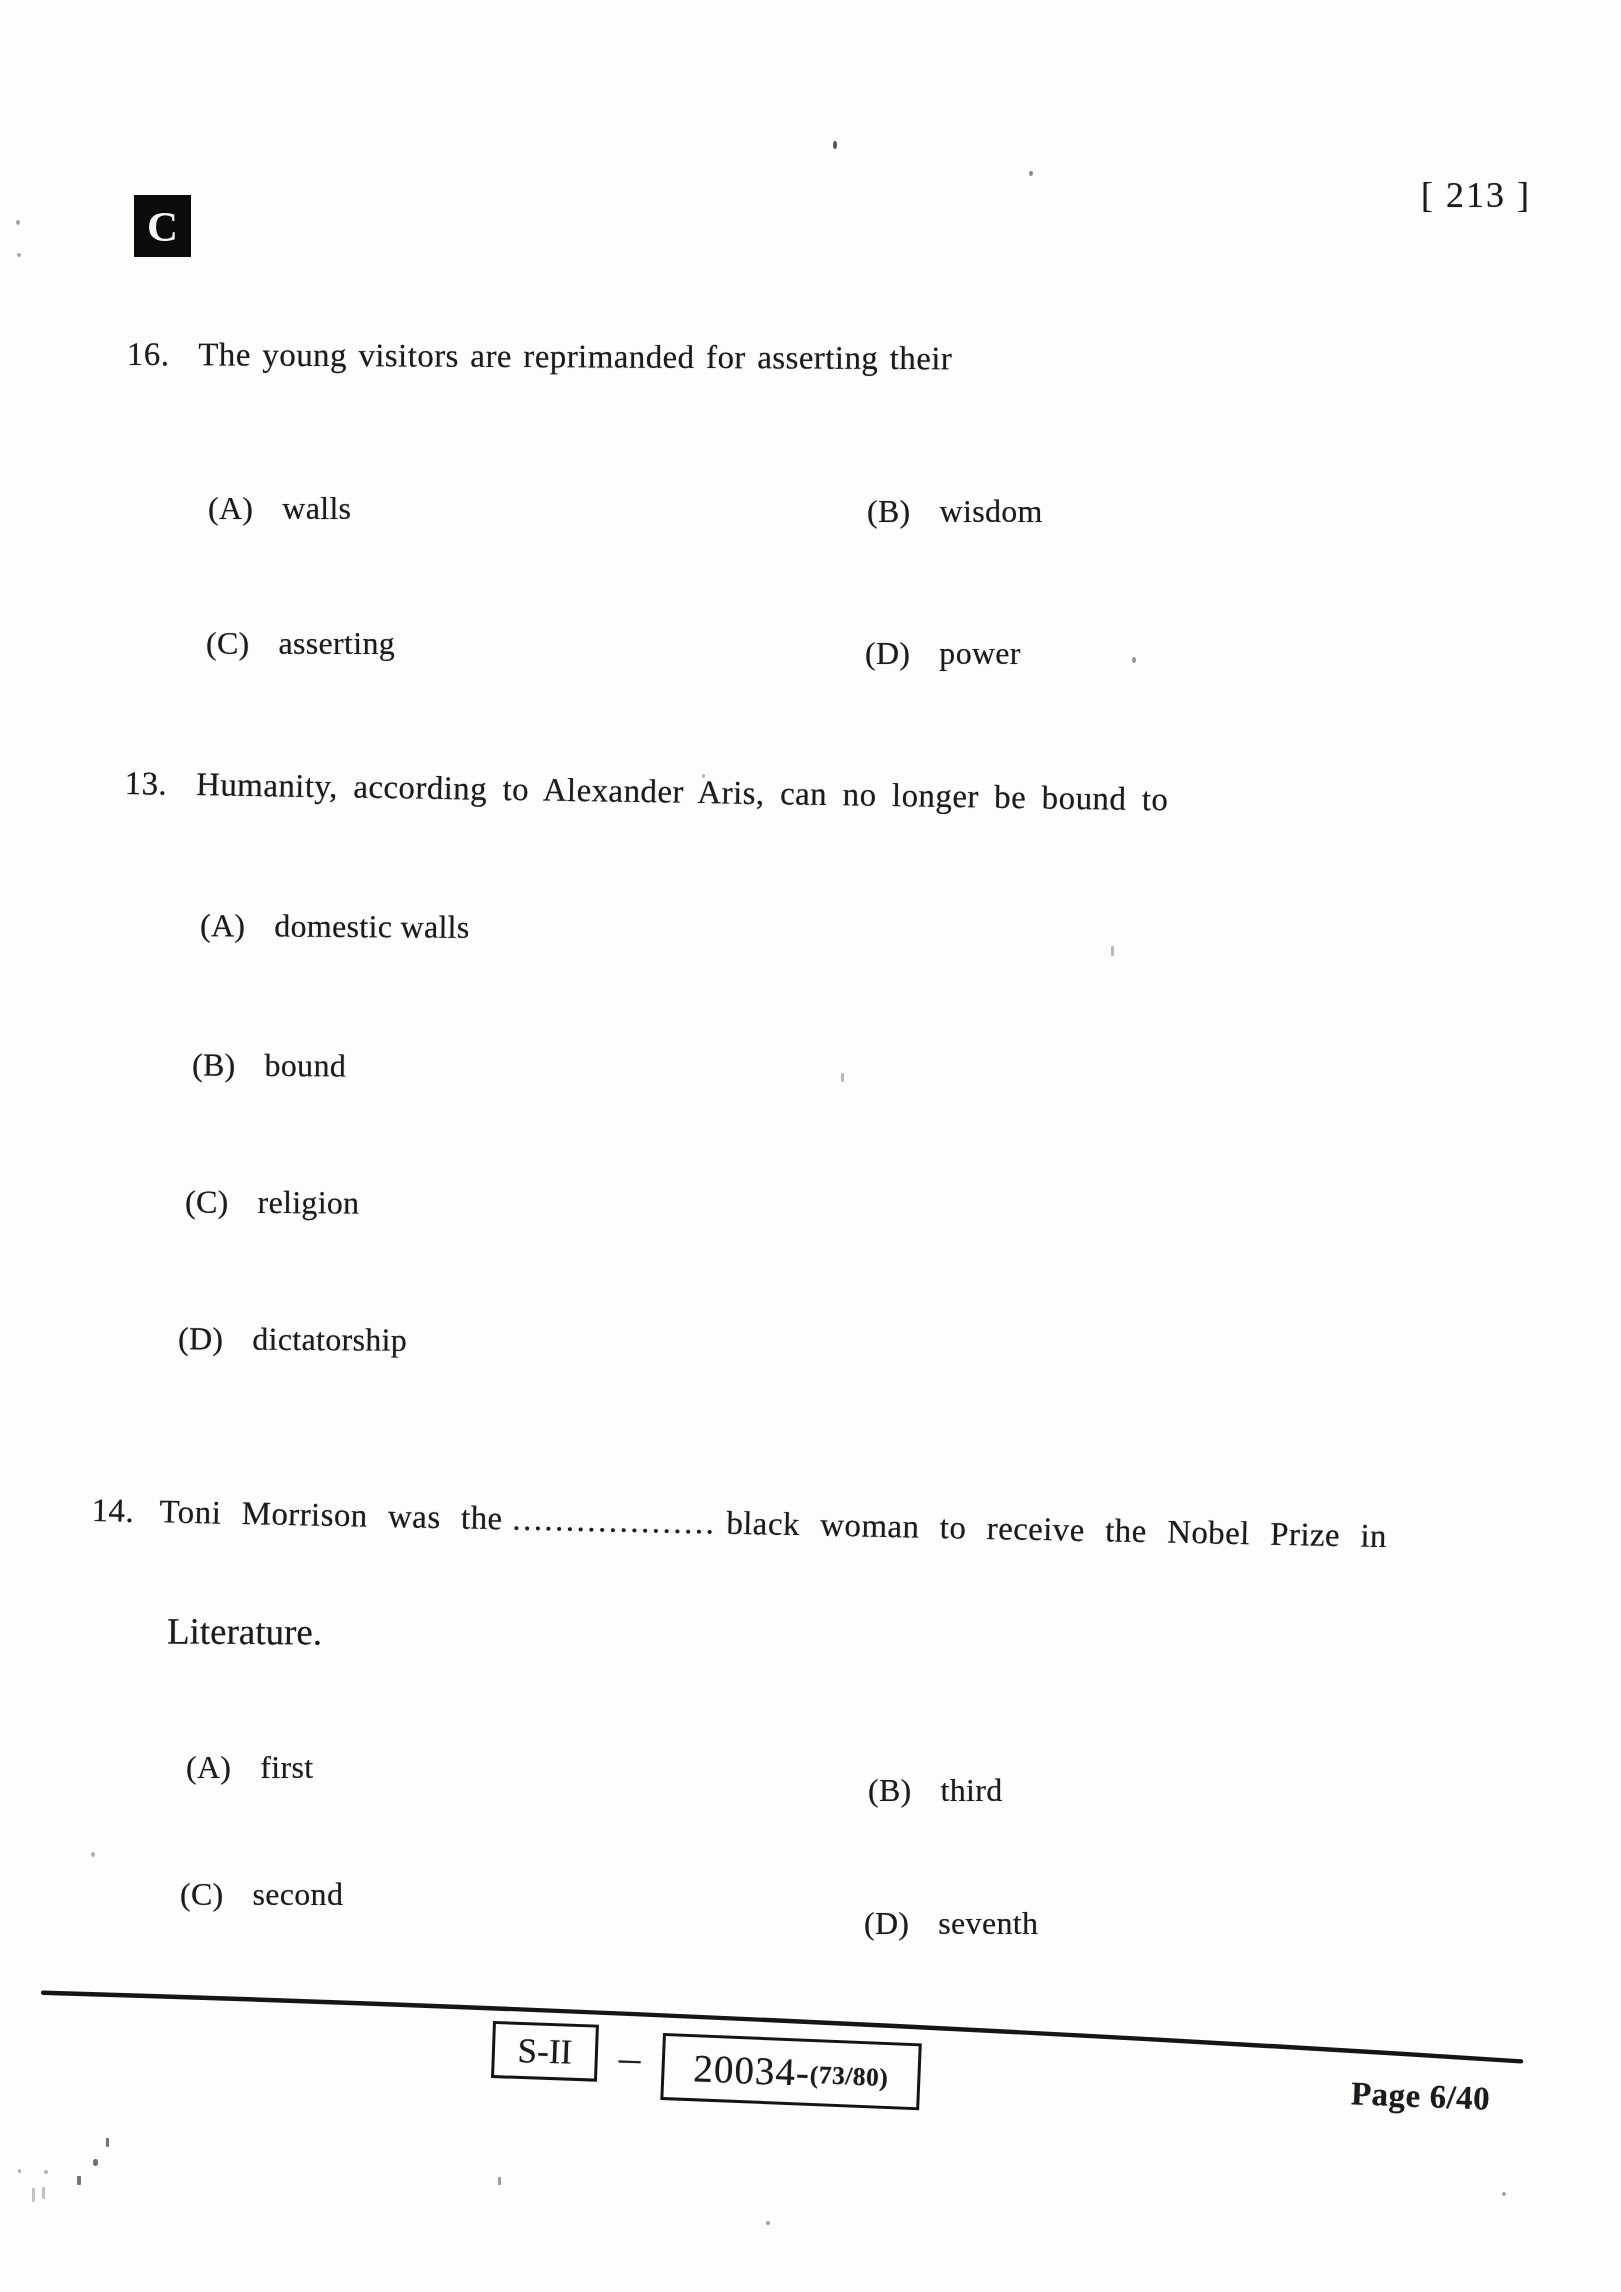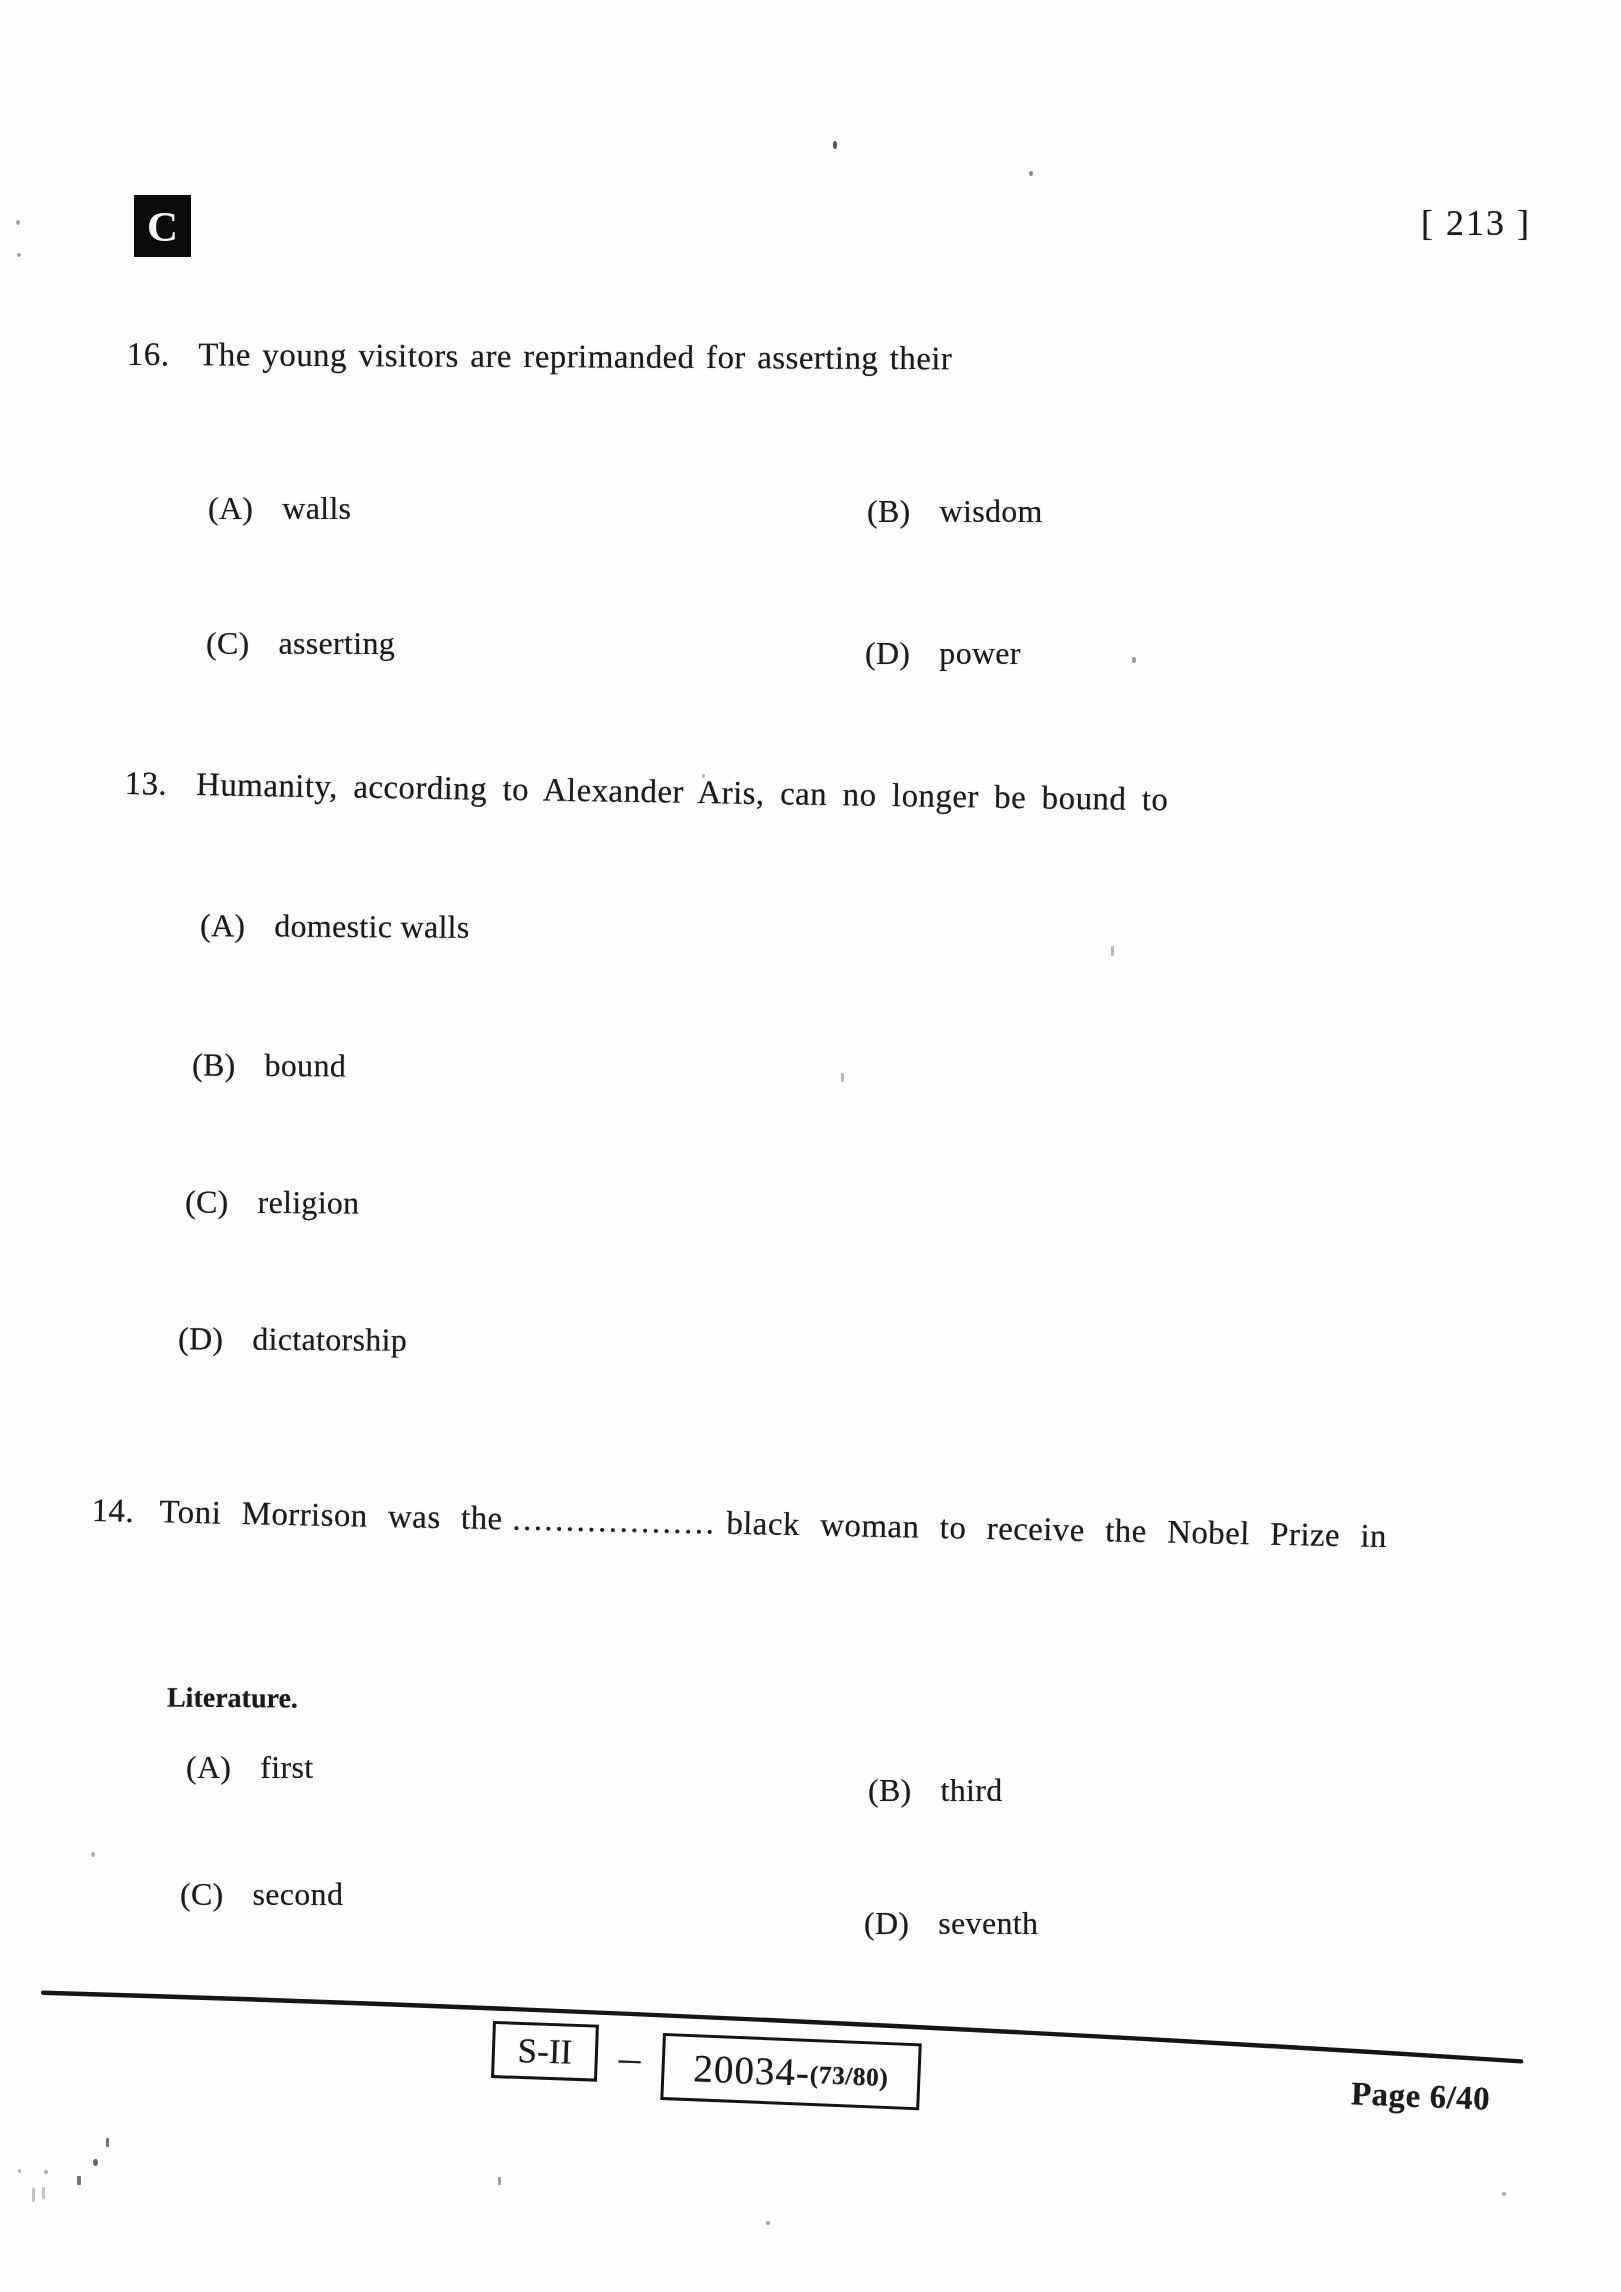--- a/index.html
+++ b/index.html
@@ -13,35 +13,35 @@
   }
   .ink { text-shadow: 0 0 1px rgba(10,10,10,0.5); }
 
   .set-box {
     position:absolute; left:134px; top:195px; width:57px; height:62px;
     background:#0b0b0b; color:#f4f4f2;
     display:flex; align-items:center; justify-content:center;
     font-size:43px; font-weight:bold;
   }
   .page-ref {
-    position:absolute; left:1421px; top:202px;
+    position:absolute; left:1421px; top:174px;
     font-size:36px; letter-spacing:2px;
   }
 
   .q-line {
     position:absolute; display:flex; align-items:baseline;
     font-size:33px; transform-origin:left top; white-space:nowrap;
   }
   .q-num { margin-right:29px; }
   .q12 { left:127px; top:336px; transform:rotate(0.3deg); word-spacing:2.9px; letter-spacing:0.4px; }
   .q13 { left:125px; top:765px; transform:rotate(0.9deg); word-spacing:6.9px; letter-spacing:0.4px; }
   .q14 { left:92px;  top:1492px; transform:rotate(1.15deg); word-spacing:11.8px; letter-spacing:0.4px; }
   .q14 .q-num { margin-right:25.5px; }
   .q14 .blank-dots { letter-spacing:2.5px; margin:0 9.8px; }
-  .q14-line2 { left:167px; top:1682px; position:absolute; font-size:28px; transform:rotate(0.4deg);font-weight:bold; }
+  .q14-line2 { left:167px; top:1610px; position:absolute; font-size:37px; transform:rotate(0.4deg); }
 
   .opt {
     position:absolute; display:flex; align-items:baseline;
     font-size:32px; white-space:nowrap; letter-spacing:0.3px;
   }
   .opt .olbl { margin-right:29px; }
 
   .rule-svg { position:absolute; left:0; top:0; pointer-events:none; }
 
   .code-box {

